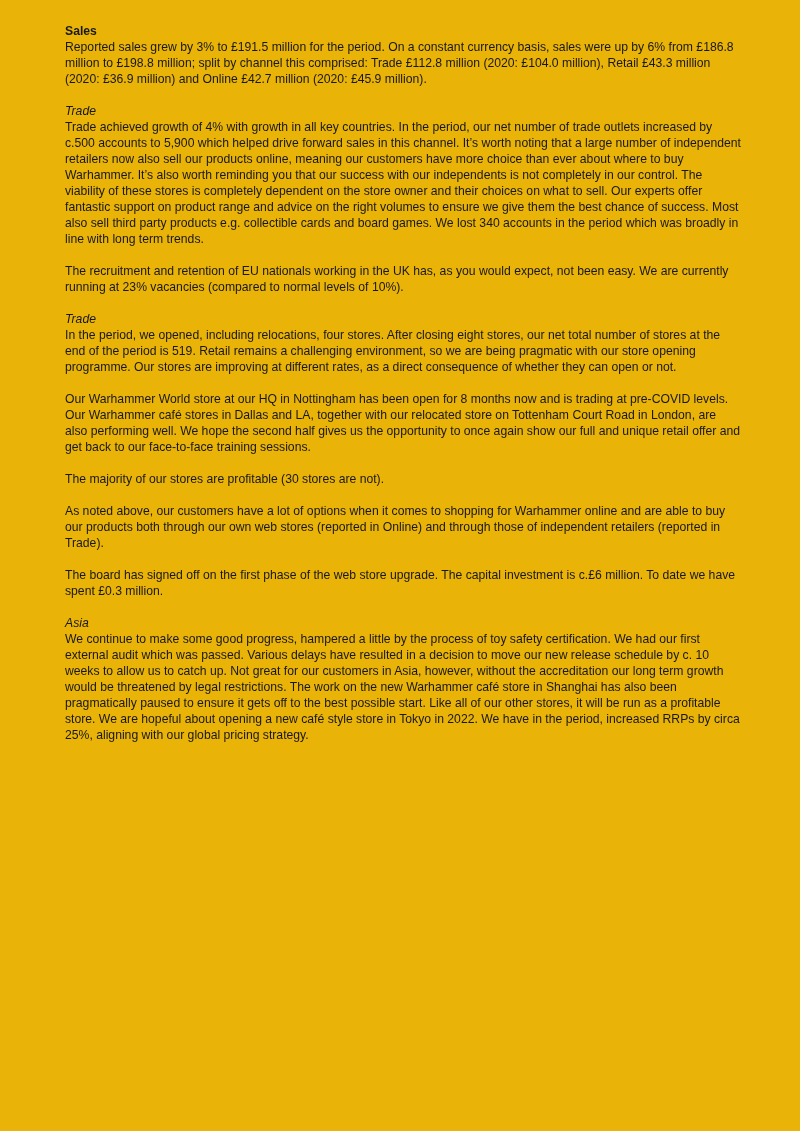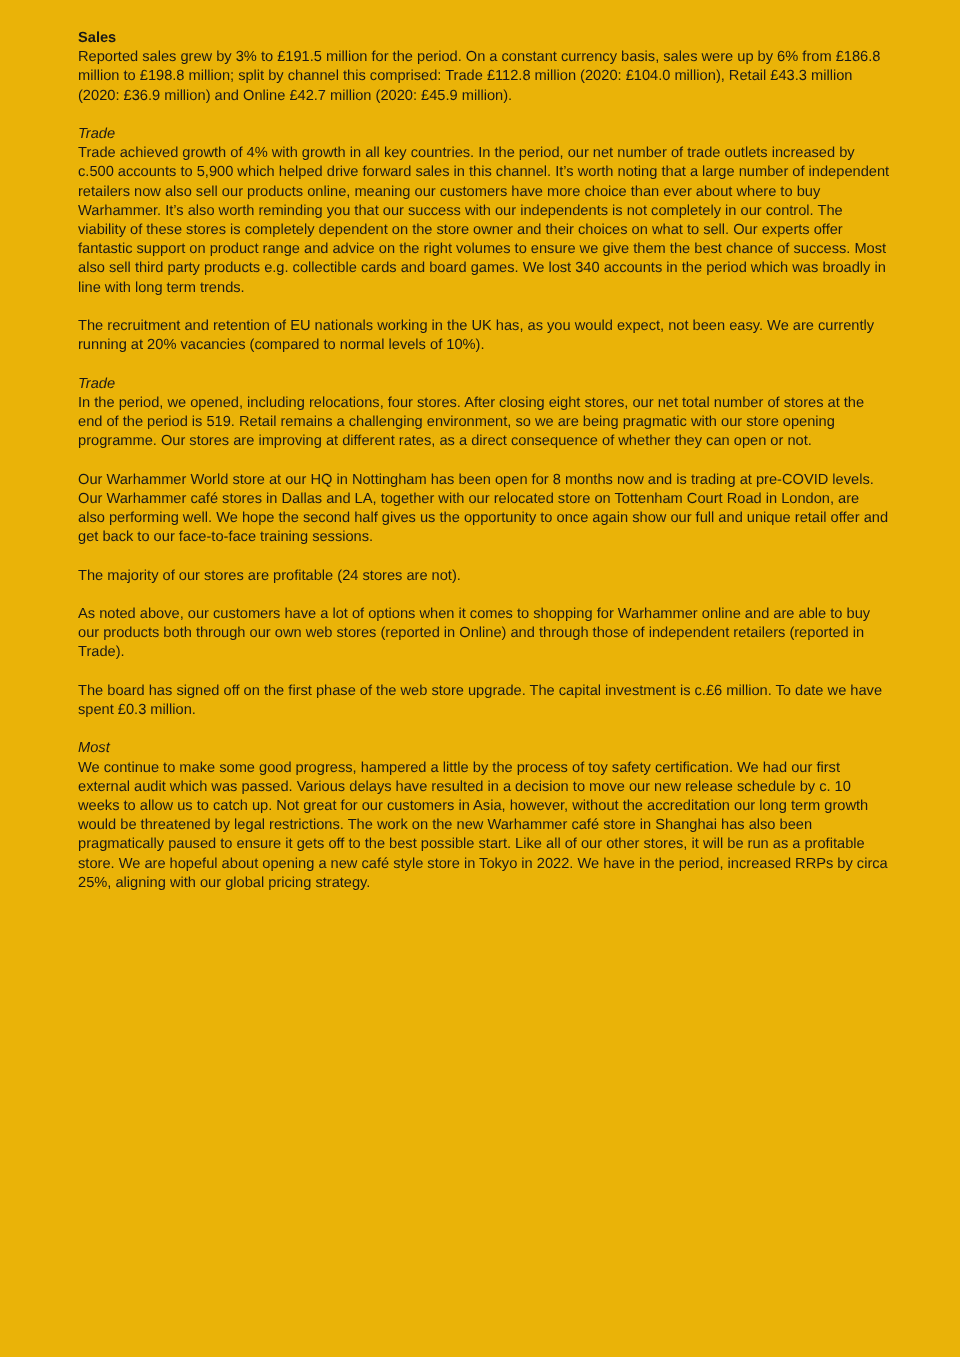--- a/index.html
+++ b/index.html
@@ -38,34 +38,34 @@
   <div class="content">
 
     <section>
       <h2 class="heading bold">Sales</h2>
       <p class="para">Reported sales grew by 3% to £191.5 million for the period. On a constant currency basis, sales were up by 6% from £186.8 million to £198.8 million; split by channel this comprised: Trade £112.8 million (2020: £104.0 million), Retail £43.3 million (2020: £36.9 million) and Online £42.7 million (2020: £45.9 million).</p>
     </section>
 
     <section>
       <h2 class="heading italic">Trade</h2>
       <p class="para">Trade achieved growth of 4% with growth in all key countries. In the period, our net number of trade outlets increased by c.500 accounts to 5,900 which helped drive forward sales in this channel. It’s worth noting that a large number of independent retailers now also sell our products online, meaning our customers have more choice than ever about where to buy Warhammer. It’s also worth reminding you that our success with our independents is not completely in our control. The viability of these stores is completely dependent on the store owner and their choices on what to sell. Our experts offer fantastic support on product range and advice on the right volumes to ensure we give them the best chance of success. Most also sell third party products e.g. collectible cards and board games. We lost 340 accounts in the period which was broadly in line with long term trends.</p>
-      <p class="para">The recruitment and retention of EU nationals working in the UK has, as you would expect, not been easy. We are currently running at 20% vacancies (compared to normal levels of 10%).</p>
+      <p class="para">The recruitment and retention of EU nationals working in the UK has, as you would expect, not been easy. We are currently running at 23% vacancies (compared to normal levels of 10%).</p>
     </section>
 
     <section>
       <h2 class="heading italic">Trade</h2>
       <p class="para">In the period, we opened, including relocations, four stores. After closing eight stores, our net total number of stores at the end of the period is 519. Retail remains a challenging environment, so we are being pragmatic with our store opening programme. Our stores are improving at different rates, as a direct consequence of whether they can open or not.</p>
       <p class="para">Our Warhammer World store at our HQ in Nottingham has been open for 8 months now and is trading at pre-COVID levels. Our Warhammer café stores in Dallas and LA, together with our relocated store on Tottenham Court Road in London, are also performing well. We hope the second half gives us the opportunity to once again show our full and unique retail offer and get back to our face-to-face training sessions.</p>
-      <p class="para">The majority of our stores are profitable (24 stores are not).</p>
+      <p class="para">The majority of our stores are profitable (30 stores are not).</p>
     </section>
 
     <section>
       <p class="para">As noted above, our customers have a lot of options when it comes to shopping for Warhammer online and are able to buy our products both through our own web stores (reported in Online) and through those of independent retailers (reported in Trade).</p>
       <p class="para">The board has signed off on the first phase of the web store upgrade. The capital investment is c.£6 million. To date we have spent £0.3 million.</p>
     </section>
 
     <section>
-      <h2 class="heading italic">Most</h2>
+      <h2 class="heading italic">Asia</h2>
       <p class="para">We continue to make some good progress, hampered a little by the process of toy safety certification. We had our first external audit which was passed. Various delays have resulted in a decision to move our new release schedule by c. 10 weeks to allow us to catch up. Not great for our customers in Asia, however, without the accreditation our long term growth would be threatened by legal restrictions. The work on the new Warhammer café store in Shanghai has also been pragmatically paused to ensure it gets off to the best possible start. Like all of our other stores, it will be run as a profitable store. We are hopeful about opening a new café style store in Tokyo in 2022. We have in the period, increased RRPs by circa 25%, aligning with our global pricing strategy.</p>
     </section>
 
   </div>
 </div>
 
 </body></html>

